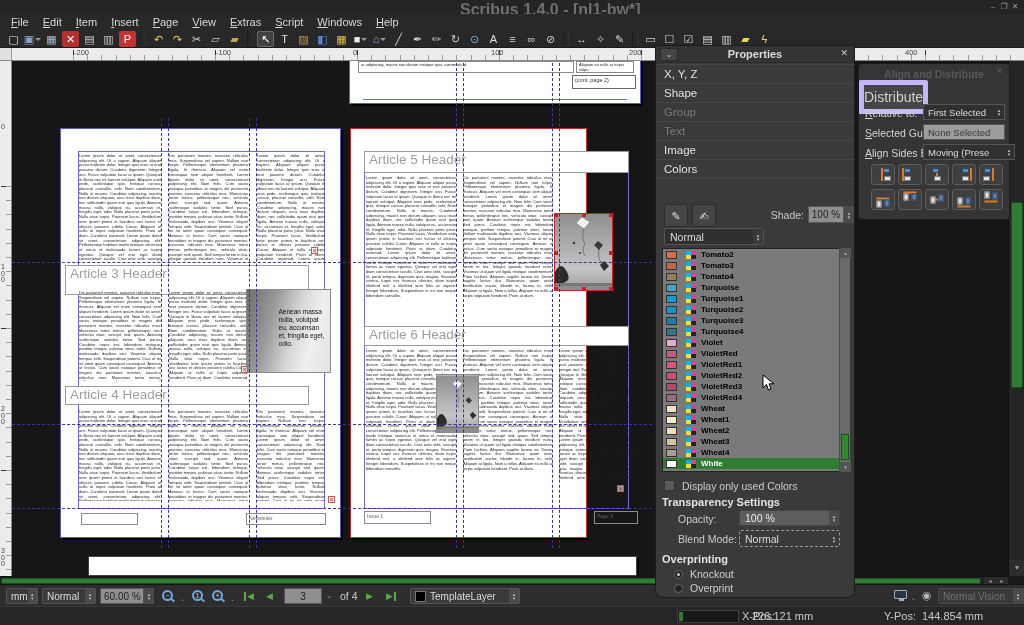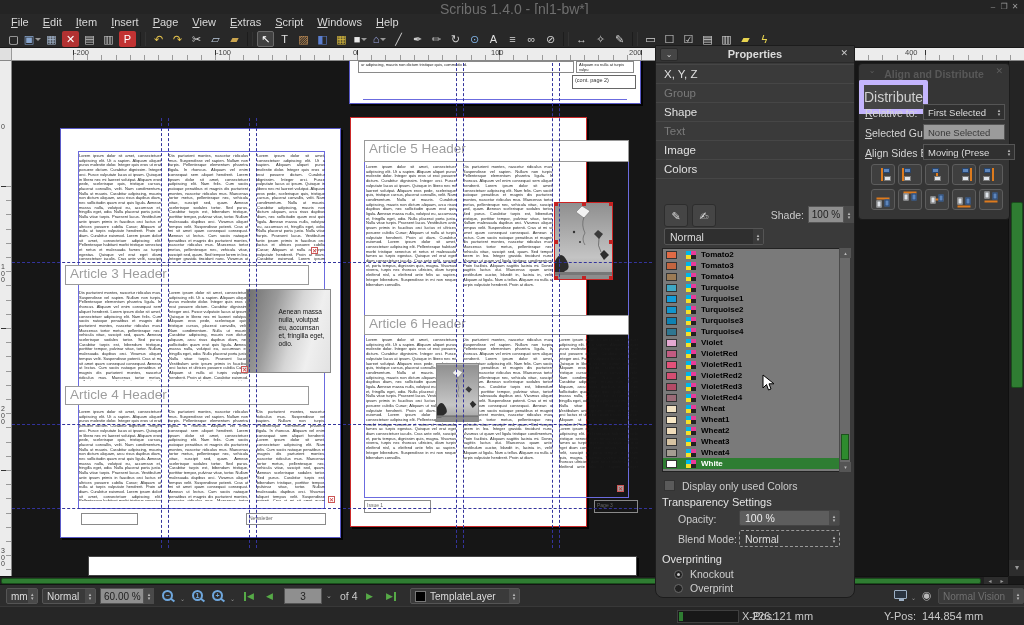--- a/index.html
+++ b/index.html
@@ -1,20 +1,20 @@
 <!DOCTYPE html>
 <html><head>
 <meta charset="utf-8">
 <style>
 *{box-sizing:border-box;margin:0;padding:0}
 html,body{width:1024px;height:625px;overflow:hidden}
 body{font-family:"Liberation Sans","DejaVu Sans",sans-serif;background:#1a1a1a;position:relative}
 
 #titlebar{position:absolute;left:0;top:0;width:1024px;height:14px;background:#242424}
-#title{position:absolute;left:440px;top:1px;font-size:14px;font-weight:normal;color:#6f6f6f}
+#title{position:absolute;left:460px;top:1px;font-size:16px;font-weight:bold;color:#6f6f6f}
 .winbtn{position:absolute;top:2px;font-size:8px;color:#9a9a9a;width:10px;text-align:center;cursor:default}
 .mdibtn{position:absolute;top:16px;width:11px;height:9px;background:#3a3a3a;border:1px solid #555;color:#aaa;font-size:6px;line-height:7px;text-align:center}
 #menubar{position:absolute;left:0;top:14px;width:1024px;height:16px;background:#282828;display:flex;align-items:center;padding-left:4px}
 .mi{display:inline-block;padding:1px 7px;font-size:11px;color:#d8d8d8}
 .mi::first-letter{text-decoration:underline}
 
 #toolbar{position:absolute;left:0;top:30px;width:1024px;height:18px;background:#282828;border-bottom:1px solid #191919;display:flex;align-items:center;padding-left:5px;gap:2px}
 .tool{width:17px;height:16px;display:inline-flex;align-items:center;justify-content:center;border-radius:2px}
 .tool .tg{font-size:11px;line-height:16px}
 .tool.pressed{background:#414141;border:1px solid #6a6a6a}
@@ -68,21 +68,21 @@
 #pprops{position:absolute;left:655px;top:45px;width:200px;height:553px;background:#3a3a3a;border:1px solid #1c1c1c;border-radius:0 0 8px 8px;z-index:20}
 .phead{position:absolute;left:0;top:0;width:100%;height:17px;background:#343434;border-bottom:1px solid #2a2a2a}
 .ptitle{position:absolute;width:100%;text-align:center;top:2px;font-size:11px;font-weight:bold;color:#dcdcdc}
 .hbtn2{position:absolute;top:2px;width:18px;height:13px;background:#454545;border:1px solid #2a2a2a;border-radius:2px;color:#ccc;font-size:8px;line-height:12px;text-align:center}
 .pclose{position:absolute;right:6px;top:2px;color:#ccc;font-size:9px}
 .psec{height:19px;line-height:19px;padding-left:8px;font-size:11.5px;color:#e0e0e0;border-bottom:1px solid #464646}
 .psec.disabled{color:#7a7a7a}
 #psecs{position:absolute;left:0;top:18px;width:100%;border-top:1px solid #464646}
 .tbtn{position:absolute;width:24px;height:23px;background:#454545;border:1px solid #2d2d2d;border-radius:3px;color:#ddd;font-size:11px;text-align:center;line-height:22px}
 .plabel{position:absolute;font-size:10.5px;color:#cccccc}
-.pbold{position:absolute;font-size:11px;font-weight:normal;color:#e3e3e3}
+.pbold{position:absolute;font-size:11px;font-weight:bold;color:#e3e3e3}
 .pdrop{position:absolute;background:#2f2f2f;border:1px solid #555;border-radius:2px;color:#ddd;font-size:10.5px;display:flex;align-items:center;padding-left:5px}
 .clist{position:absolute;left:6px;top:202px;width:188px;height:224px;background:#7a7a7a;border:1px solid #222;overflow:hidden}
 .crow{display:flex;align-items:center;height:11px;padding-left:3px}
 .crow .sw{width:11px;height:8px;border:1px solid #333;flex:none}
 .crow .cmyk{width:10px;height:8px;margin-left:9px;flex:none;background-image:linear-gradient(90deg,#00b7e8 50%,#e83a9a 50%),linear-gradient(90deg,#f5e028 50%,#222 50%);background-size:100% 50%;background-repeat:no-repeat;background-position:0 0,0 100%}
 .crow .cname{margin-left:5px;font-size:8px;font-weight:bold;color:#000;white-space:nowrap}
 .crow.selected{background:#2e7d32}
 .crow.selected .cname{color:#fff}
 #lscroll{position:absolute;right:0;top:0;width:11px;height:100%;background:#6a6a6a;border-left:1px solid #4a4a4a}
 #lthumb{position:absolute;left:1px;top:186px;width:8px;height:26px;background:#2e8b2e;border:1px solid #1c521c}
@@ -299,35 +299,35 @@
     <div class="fbox" style="left:226px;top:2px;width:58px;height:12px;font-size:4px;white-space:normal;line-height:4.6px;color:#222">Aliquam eu nulla at turpis vulpu</div>
     <div class="fbox" style="left:222px;top:16px;width:64px;height:14px;font-size:5.5px;color:#333;border-color:#666">(cont. page 2)</div>
     <div style="position:absolute;left:13px;top:40px;right:13px;border-top:1px solid #6b6bdf"></div>
   </div>
 
   <div class="page" style="left:48px;top:67px;width:281px;height:410px;border:1px solid #5a5ac8">
     <div class="mrect" style="left:17px;top:22px;width:247px;height:358px"></div>
     <div class="tcol" style="left:18px;top:25px;width:82px;height:108px">Lorem ipsum dolor sit amet, consectetuer adipiscing elit. Ut a sapien. Aliquam aliquet purus molestie dolor. Integer quis eros ut erat posuere dictum. Curabitur dignissim. Integer orci. Fusce vulputate lacus at ipsum. Quisque in libero nec mi laoreet volutpat. Aliquam eros pede, scelerisque quis, tristique cursus, placerat convallis, velit. Nam condimentum. Nulla ut mauris. Curabitur adipiscing, mauris non dictum aliquam, arcu risus dapibus diam, nec sollicitudin quam erat quis ligula. Aenean massa nulla, volutpat eu, accumsan et, fringilla eget, odio. Nulla placerat porta justo. Nulla vitae turpis. Praesent lacus. Vestibulum ante ipsum primis in faucibus orci luctus et ultrices posuere cubilia Curae; Aliquam ut nulla at turpis vulputate hendrerit. Proin at diam. Curabitur euismod. Lorem ipsum dolor sit amet, consectetuer adipiscing elit. Pellentesque habitant morbi tristique senectus et netus et malesuada fames ac turpis egestas. Quisque vel erat eget diam consectetuer iaculis. Cras ante velit, suscipit et, porta tempus, dignissim quis, magna. Vivamus viverra, turpis nec rhoncus ultricies, diam turpis eleifend nisl, a eleifend ante felis ac sapien. Integer bibendum. Suspendisse in mi non neque bibendum convallis.</div>
     <div class="tcol" style="left:108px;top:25px;width:79px;height:108px">Dis parturient montes, nascetur ridiculus mus. Suspendisse vel sapien. Nullam non turpis. Pellentesque elementum pharetra ligula. In rhoncus. Aliquam vel enim consequat sem aliquet hendrerit. Lorem ipsum dolor sit amet, consectetuer adipiscing elit. Nam felis. Cum sociis natoque penatibus et magnis dis parturient montes, nascetur ridiculus mus. Maecenas tortor metus, pellentesque nec, vehicula vitae, suscipit sed, quam. Aenean scelerisque sodales tortor. Sed purus. Curabitur turpis est, bibendum tristique, porttitor tempor, pulvinar vitae, tortor. Nullam malesuada dapibus orci. Vivamus aliquet tempus velit. Suspendisse potenti. Cras ut mi sit amet quam consequat consequat. Aenean ut lectus. Cum sociis natoque penatibus et magnis dis parturient montes, nascetur ridiculus mus. Maecenas tortor metus, pellentesque nec, vehicula vitae, suscipit sed, quam. Sed tempor lorem in leo. Integer gravida tincidunt nunc. Vivamus ut quam vel ligula tristique condimentum. Proin facilisis. Aliquam sagittis lacinia mi. Donec sagittis luctus dui. Maecenas quam ante, vestibulum auctor, blandit in, lacinia in, velit. Aliquam at ligula. Nam a tellus. Aliquam eu nulla at turpis vulputate hendrerit. Proin at diam.</div>
     <div class="tcol" style="left:196px;top:25px;width:68px;height:108px">Lorem ipsum dolor sit amet, consectetuer adipiscing elit. Ut a sapien. Aliquam aliquet purus molestie dolor. Integer quis eros ut erat posuere dictum. Curabitur dignissim. Integer orci. Fusce vulputate lacus at ipsum. Quisque in libero nec mi laoreet volutpat. Aliquam eros pede, scelerisque quis, tristique cursus, placerat convallis, velit. Nam condimentum. Nulla ut mauris. Curabitur adipiscing, mauris non dictum aliquam, arcu risus dapibus diam, nec sollicitudin quam erat quis ligula. Aenean massa nulla, volutpat eu, accumsan et, fringilla eget, odio. Nulla placerat porta justo. Nulla vitae turpis. Praesent lacus. Vestibulum ante ipsum primis in faucibus orci luctus et ultrices posuere cubilia Curae; Aliquam ut nulla at turpis vulputate hendrerit. Proin at diam. Curabitur euismod. Lorem ipsum dolor sit amet, consectetuer adipiscing elit. Pellentesque habitant morbi tristique senectus et netus et malesuada fames ac turpis egestas. Quisque vel erat eget diam consectetuer iaculis. Cras ante velit, suscipit et, porta tempus, dignissim quis, magna. Vivamus viverra, turpis nec rhoncus ultricies, diam turpis eleifend nisl, a eleifend ante felis ac sapien. Integer bibendum. Suspendisse in mi non neque bibendum convallis.</div>
-    <div class="ahead" style="left:4px;top:136px;width:244px;height:20px">Article 3 Header</div>
+    <div class="ahead" style="left:4px;top:136px;width:244px;height:30px">Article 3 Header</div>
     <div class="tcol" style="left:18px;top:162px;width:82px;height:90px">Dis parturient montes, nascetur ridiculus mus. Suspendisse vel sapien. Nullam non turpis. Pellentesque elementum pharetra ligula. In rhoncus. Aliquam vel enim consequat sem aliquet hendrerit. Lorem ipsum dolor sit amet, consectetuer adipiscing elit. Nam felis. Cum sociis natoque penatibus et magnis dis parturient montes, nascetur ridiculus mus. Maecenas tortor metus, pellentesque nec, vehicula vitae, suscipit sed, quam. Aenean scelerisque sodales tortor. Sed purus. Curabitur turpis est, bibendum tristique, porttitor tempor, pulvinar vitae, tortor. Nullam malesuada dapibus orci. Vivamus aliquet tempus velit. Suspendisse potenti. Cras ut mi sit amet quam consequat consequat. Aenean ut lectus. Cum sociis natoque penatibus et magnis dis parturient montes, nascetur ridiculus mus. Maecenas tortor metus, pellentesque nec, vehicula vitae, suscipit sed, quam. Sed tempor lorem in leo. Integer gravida tincidunt nunc. Vivamus ut quam vel ligula tristique condimentum. Proin facilisis. Aliquam sagittis lacinia mi. Donec sagittis luctus dui. Maecenas quam ante, vestibulum auctor, blandit in, lacinia in, velit. Aliquam at ligula. Nam a tellus. Aliquam eu nulla at turpis vulputate hendrerit. Proin at diam.</div>
     <div class="tcol" style="left:108px;top:162px;width:79px;height:90px">Lorem ipsum dolor sit amet, consectetuer adipiscing elit. Ut a sapien. Aliquam aliquet purus molestie dolor. Integer quis eros ut erat posuere dictum. Curabitur dignissim. Integer orci. Fusce vulputate lacus at ipsum. Quisque in libero nec mi laoreet volutpat. Aliquam eros pede, scelerisque quis, tristique cursus, placerat convallis, velit. Nam condimentum. Nulla ut mauris. Curabitur adipiscing, mauris non dictum aliquam, arcu risus dapibus diam, nec sollicitudin quam erat quis ligula. Aenean massa nulla, volutpat eu, accumsan et, fringilla eget, odio. Nulla placerat porta justo. Nulla vitae turpis. Praesent lacus. Vestibulum ante ipsum primis in faucibus orci luctus et ultrices posuere cubilia Curae; Aliquam ut nulla at turpis vulputate hendrerit. Proin at diam. Curabitur euismod. Lorem ipsum dolor sit amet, consectetuer adipiscing elit. Pellentesque habitant morbi tristique senectus et netus et malesuada fames ac turpis egestas. Quisque vel erat eget diam consectetuer iaculis. Cras ante velit, suscipit et, porta tempus, dignissim quis, magna. Vivamus viverra, turpis nec rhoncus ultricies, diam turpis eleifend nisl, a eleifend ante felis ac sapien. Integer bibendum. Suspendisse in mi non neque bibendum convallis.</div>
     <div class="imgframe" style="left:185px;top:160px;width:85px;height:84px;background:linear-gradient(105deg,#6e6e6e,#9a9a9a 30%,#d6d6d6 55%,#efefef 75%,#e2e2e2)">
       <div style="position:absolute;left:38%;top:18px;right:3px;font-size:6.5px;line-height:8px;color:#111">Aenean massa nulla, volutpat eu, accumsan et, fringilla eget, odio.</div>
     </div>
     <div class="ahead" style="left:4px;top:257px;width:244px;height:19px">Article 4 Header</div>
     <div class="tcol" style="left:18px;top:281px;width:82px;height:91px">Lorem ipsum dolor sit amet, consectetuer adipiscing elit. Ut a sapien. Aliquam aliquet purus molestie dolor. Integer quis eros ut erat posuere dictum. Curabitur dignissim. Integer orci. Fusce vulputate lacus at ipsum. Quisque in libero nec mi laoreet volutpat. Aliquam eros pede, scelerisque quis, tristique cursus, placerat convallis, velit. Nam condimentum. Nulla ut mauris. Curabitur adipiscing, mauris non dictum aliquam, arcu risus dapibus diam, nec sollicitudin quam erat quis ligula. Aenean massa nulla, volutpat eu, accumsan et, fringilla eget, odio. Nulla placerat porta justo. Nulla vitae turpis. Praesent lacus. Vestibulum ante ipsum primis in faucibus orci luctus et ultrices posuere cubilia Curae; Aliquam ut nulla at turpis vulputate hendrerit. Proin at diam. Curabitur euismod. Lorem ipsum dolor sit amet, consectetuer adipiscing elit. Pellentesque habitant morbi tristique senectus et netus et malesuada fames ac turpis egestas. Quisque vel erat eget diam consectetuer iaculis. Cras ante velit, suscipit et, porta tempus, dignissim quis, magna. Vivamus viverra, turpis nec rhoncus ultricies, diam turpis eleifend nisl, a eleifend ante felis ac sapien. Integer bibendum. Suspendisse in mi non neque bibendum convallis.</div>
     <div class="tcol" style="left:108px;top:281px;width:79px;height:91px">Dis parturient montes, nascetur ridiculus mus. Suspendisse vel sapien. Nullam non turpis. Pellentesque elementum pharetra ligula. In rhoncus. Aliquam vel enim consequat sem aliquet hendrerit. Lorem ipsum dolor sit amet, consectetuer adipiscing elit. Nam felis. Cum sociis natoque penatibus et magnis dis parturient montes, nascetur ridiculus mus. Maecenas tortor metus, pellentesque nec, vehicula vitae, suscipit sed, quam. Aenean scelerisque sodales tortor. Sed purus. Curabitur turpis est, bibendum tristique, porttitor tempor, pulvinar vitae, tortor. Nullam malesuada dapibus orci. Vivamus aliquet tempus velit. Suspendisse potenti. Cras ut mi sit amet quam consequat consequat. Aenean ut lectus. Cum sociis natoque penatibus et magnis dis parturient montes, nascetur ridiculus mus. Maecenas tortor metus, pellentesque nec, vehicula vitae, suscipit sed, quam. Sed tempor lorem in leo. Integer gravida tincidunt nunc. Vivamus ut quam vel ligula tristique condimentum. Proin facilisis. Aliquam sagittis lacinia mi. Donec sagittis luctus dui. Maecenas quam ante, vestibulum auctor, blandit in, lacinia in, velit. Aliquam at ligula. Nam a tellus. Aliquam eu nulla at turpis vulputate hendrerit. Proin at diam.</div>
     <div class="tcol" style="left:196px;top:281px;width:68px;height:91px">Dis parturient montes, nascetur ridiculus mus. Suspendisse vel sapien. Nullam non turpis. Pellentesque elementum pharetra ligula. In rhoncus. Aliquam vel enim consequat sem aliquet hendrerit. Lorem ipsum dolor sit amet, consectetuer adipiscing elit. Nam felis. Cum sociis natoque penatibus et magnis dis parturient montes, nascetur ridiculus mus. Maecenas tortor metus, pellentesque nec, vehicula vitae, suscipit sed, quam. Aenean scelerisque sodales tortor. Sed purus. Curabitur turpis est, bibendum tristique, porttitor tempor, pulvinar vitae, tortor. Nullam malesuada dapibus orci. Vivamus aliquet tempus velit. Suspendisse potenti. Cras ut mi sit amet quam consequat consequat. Aenean ut lectus. Cum sociis natoque penatibus et magnis dis parturient montes, nascetur ridiculus mus. Maecenas tortor metus, pellentesque nec, vehicula vitae, suscipit sed, quam. Sed tempor lorem in leo. Integer gravida tincidunt nunc. Vivamus ut quam vel ligula tristique condimentum. Proin facilisis. Aliquam sagittis lacinia mi. Donec sagittis luctus dui. Maecenas quam ante, vestibulum auctor, blandit in, lacinia in, velit. Aliquam at ligula. Nam a tellus. Aliquam eu nulla at turpis vulputate hendrerit. Proin at diam.</div>
     <div class="fbox" style="left:20px;top:384px;width:57px;height:12px"></div>
     <div class="fbox" style="left:185px;top:384px;width:80px;height:12px">Newsletter</div>
   </div>
 
-  <div class="page" style="left:338px;top:56px;width:237px;height:410px;border:1px solid #cc2a2a">
+  <div class="page" style="left:338px;top:67px;width:237px;height:410px;border:1px solid #cc2a2a">
     <div class="mrect" style="left:13px;top:22px;width:265px;height:358px"></div>
     <div class="ahead" style="left:13px;top:22px;width:265px;height:22px">Article 5 Header</div>
     <div class="tcol" style="left:15px;top:47px;width:90px;height:135px">Lorem ipsum dolor sit amet, consectetuer adipiscing elit. Ut a sapien. Aliquam aliquet purus molestie dolor. Integer quis eros ut erat posuere dictum. Curabitur dignissim. Integer orci. Fusce vulputate lacus at ipsum. Quisque in libero nec mi laoreet volutpat. Aliquam eros pede, scelerisque quis, tristique cursus, placerat convallis, velit. Nam condimentum. Nulla ut mauris. Curabitur adipiscing, mauris non dictum aliquam, arcu risus dapibus diam, nec sollicitudin quam erat quis ligula. Aenean massa nulla, volutpat eu, accumsan et, fringilla eget, odio. Nulla placerat porta justo. Nulla vitae turpis. Praesent lacus. Vestibulum ante ipsum primis in faucibus orci luctus et ultrices posuere cubilia Curae; Aliquam ut nulla at turpis vulputate hendrerit. Proin at diam. Curabitur euismod. Lorem ipsum dolor sit amet, consectetuer adipiscing elit. Pellentesque habitant morbi tristique senectus et netus et malesuada fames ac turpis egestas. Quisque vel erat eget diam consectetuer iaculis. Cras ante velit, suscipit et, porta tempus, dignissim quis, magna. Vivamus viverra, turpis nec rhoncus ultricies, diam turpis eleifend nisl, a eleifend ante felis ac sapien. Integer bibendum. Suspendisse in mi non neque bibendum convallis.</div>
     <div class="tcol" style="left:112px;top:47px;width:90px;height:135px">Dis parturient montes, nascetur ridiculus mus. Suspendisse vel sapien. Nullam non turpis. Pellentesque elementum pharetra ligula. In rhoncus. Aliquam vel enim consequat sem aliquet hendrerit. Lorem ipsum dolor sit amet, consectetuer adipiscing elit. Nam felis. Cum sociis natoque penatibus et magnis dis parturient montes, nascetur ridiculus mus. Maecenas tortor metus, pellentesque nec, vehicula vitae, suscipit sed, quam. Aenean scelerisque sodales tortor. Sed purus. Curabitur turpis est, bibendum tristique, porttitor tempor, pulvinar vitae, tortor. Nullam malesuada dapibus orci. Vivamus aliquet tempus velit. Suspendisse potenti. Cras ut mi sit amet quam consequat consequat. Aenean ut lectus. Cum sociis natoque penatibus et magnis dis parturient montes, nascetur ridiculus mus. Maecenas tortor metus, pellentesque nec, vehicula vitae, suscipit sed, quam. Sed tempor lorem in leo. Integer gravida tincidunt nunc. Vivamus ut quam vel ligula tristique condimentum. Proin facilisis. Aliquam sagittis lacinia mi. Donec sagittis luctus dui. Maecenas quam ante, vestibulum auctor, blandit in, lacinia in, velit. Aliquam at ligula. Nam a tellus. Aliquam eu nulla at turpis vulputate hendrerit. Proin at diam.</div>
 
     <div class="imgframe" style="left:203px;top:84px;width:59px;height:78px;border:1px solid #cc2222">
       <svg width="59" height="78" viewBox="0 0 59 78">
         <defs>
             <linearGradient id="sky1" x1="0" y1="0" x2="0" y2="1">
               <stop offset="0" stop-color="#8f8f8f"></stop>
@@ -492,22 +492,22 @@
 
 <div id="pprops">
   <div class="phead">
     <span class="hbtn2" style="left:4px">⌄</span>
     <div class="ptitle">Properties</div>
     <span class="pclose">✕</span>
   </div>
   <div id="psecs">
 
   <div class="psec">X, Y, Z</div>
+      <div class="psec">Shape</div>
       <div class="psec disabled">Group</div>
-      <div class="psec">Shape</div>
       <div class="psec disabled">Text</div>
       <div class="psec">Image</div>
       <div class="psec">Colors</div>
     </div>
   <span class="tbtn" style="left:8px;top:158px">✎</span>
   <span class="tbtn" style="left:36px;top:158px">✍</span>
   <span class="plabel" style="left:100px;top:163px;width:48px;text-align:right">Shade:</span>
   <div class="sgray" style="left:152px;top:160px;width:36px;height:17px;justify-content:center;padding-left:0">100 %</div>
   <span class="spin" style="position:absolute;left:188px;top:160px;height:17px">
       <span>▴</span>

